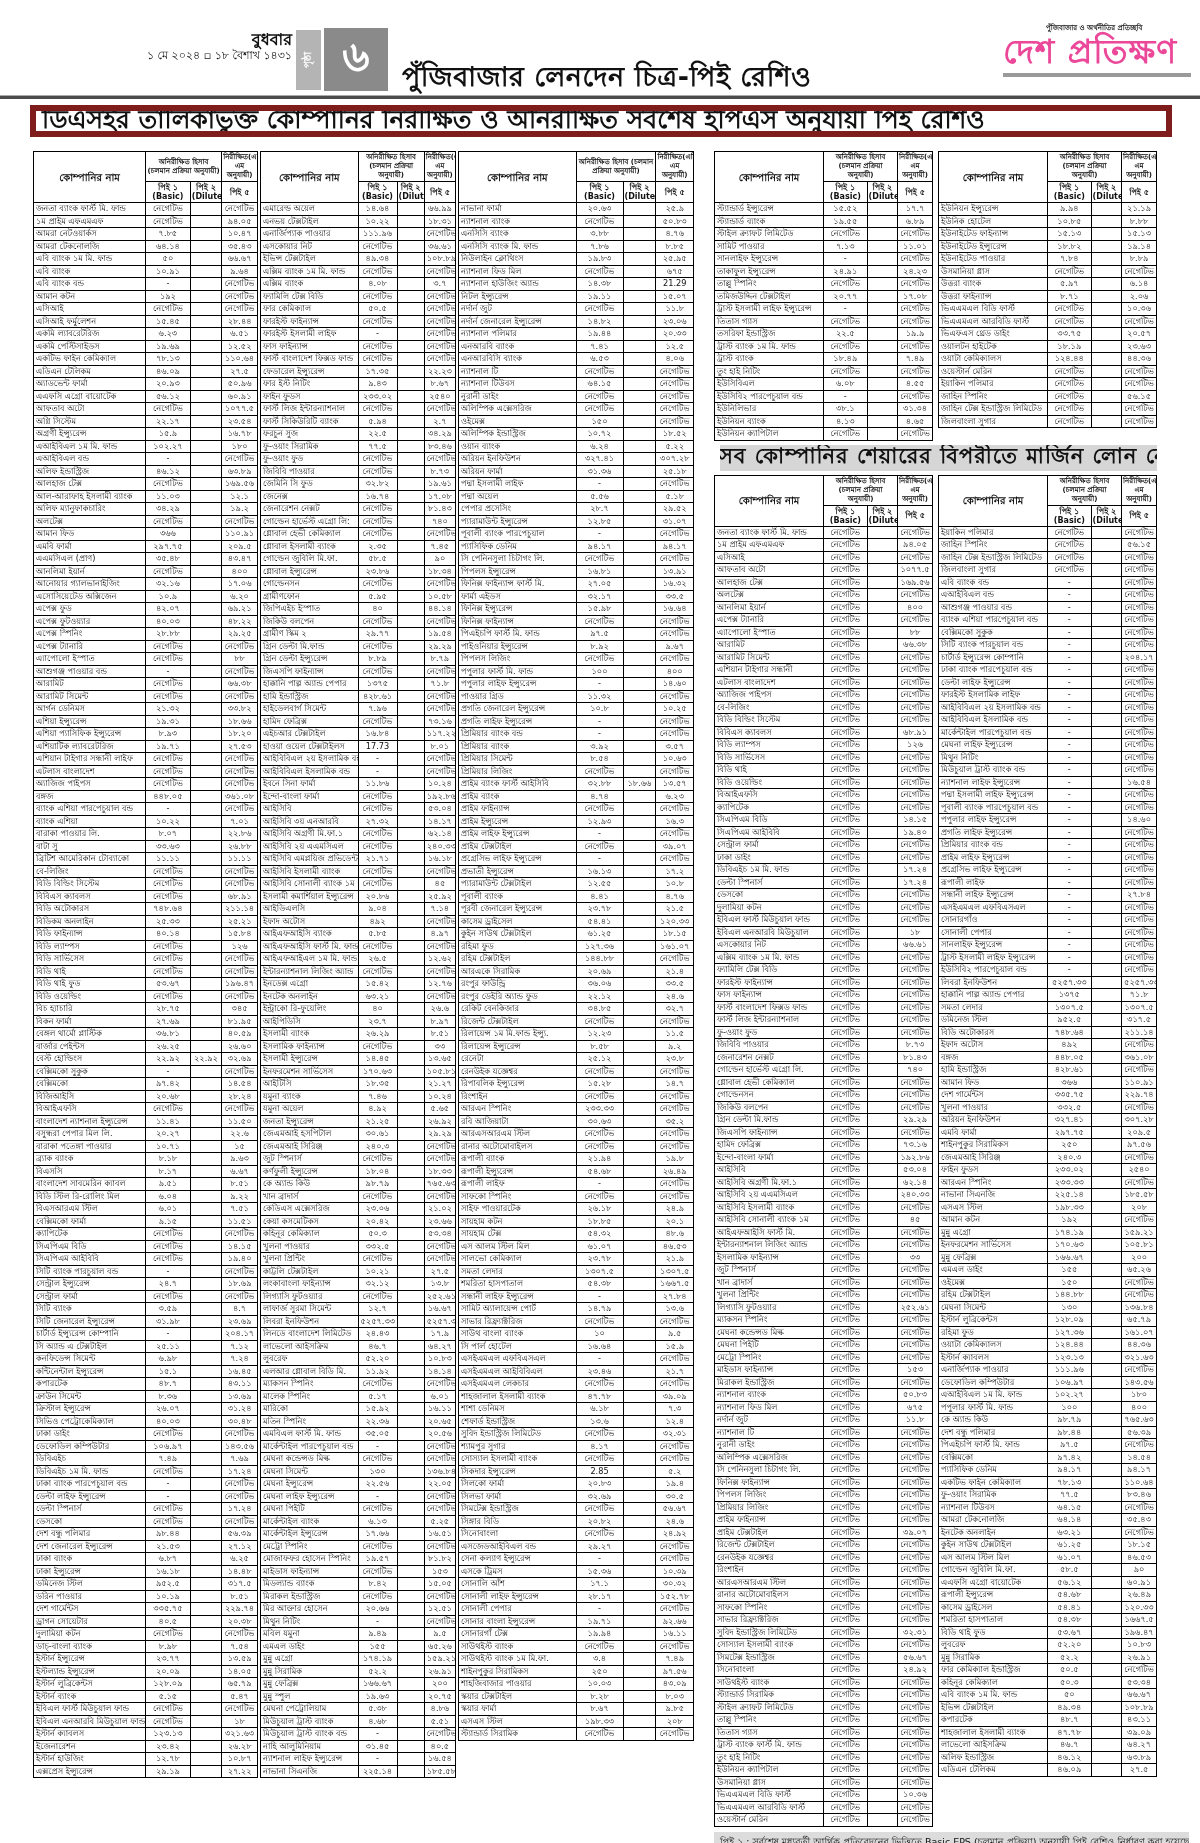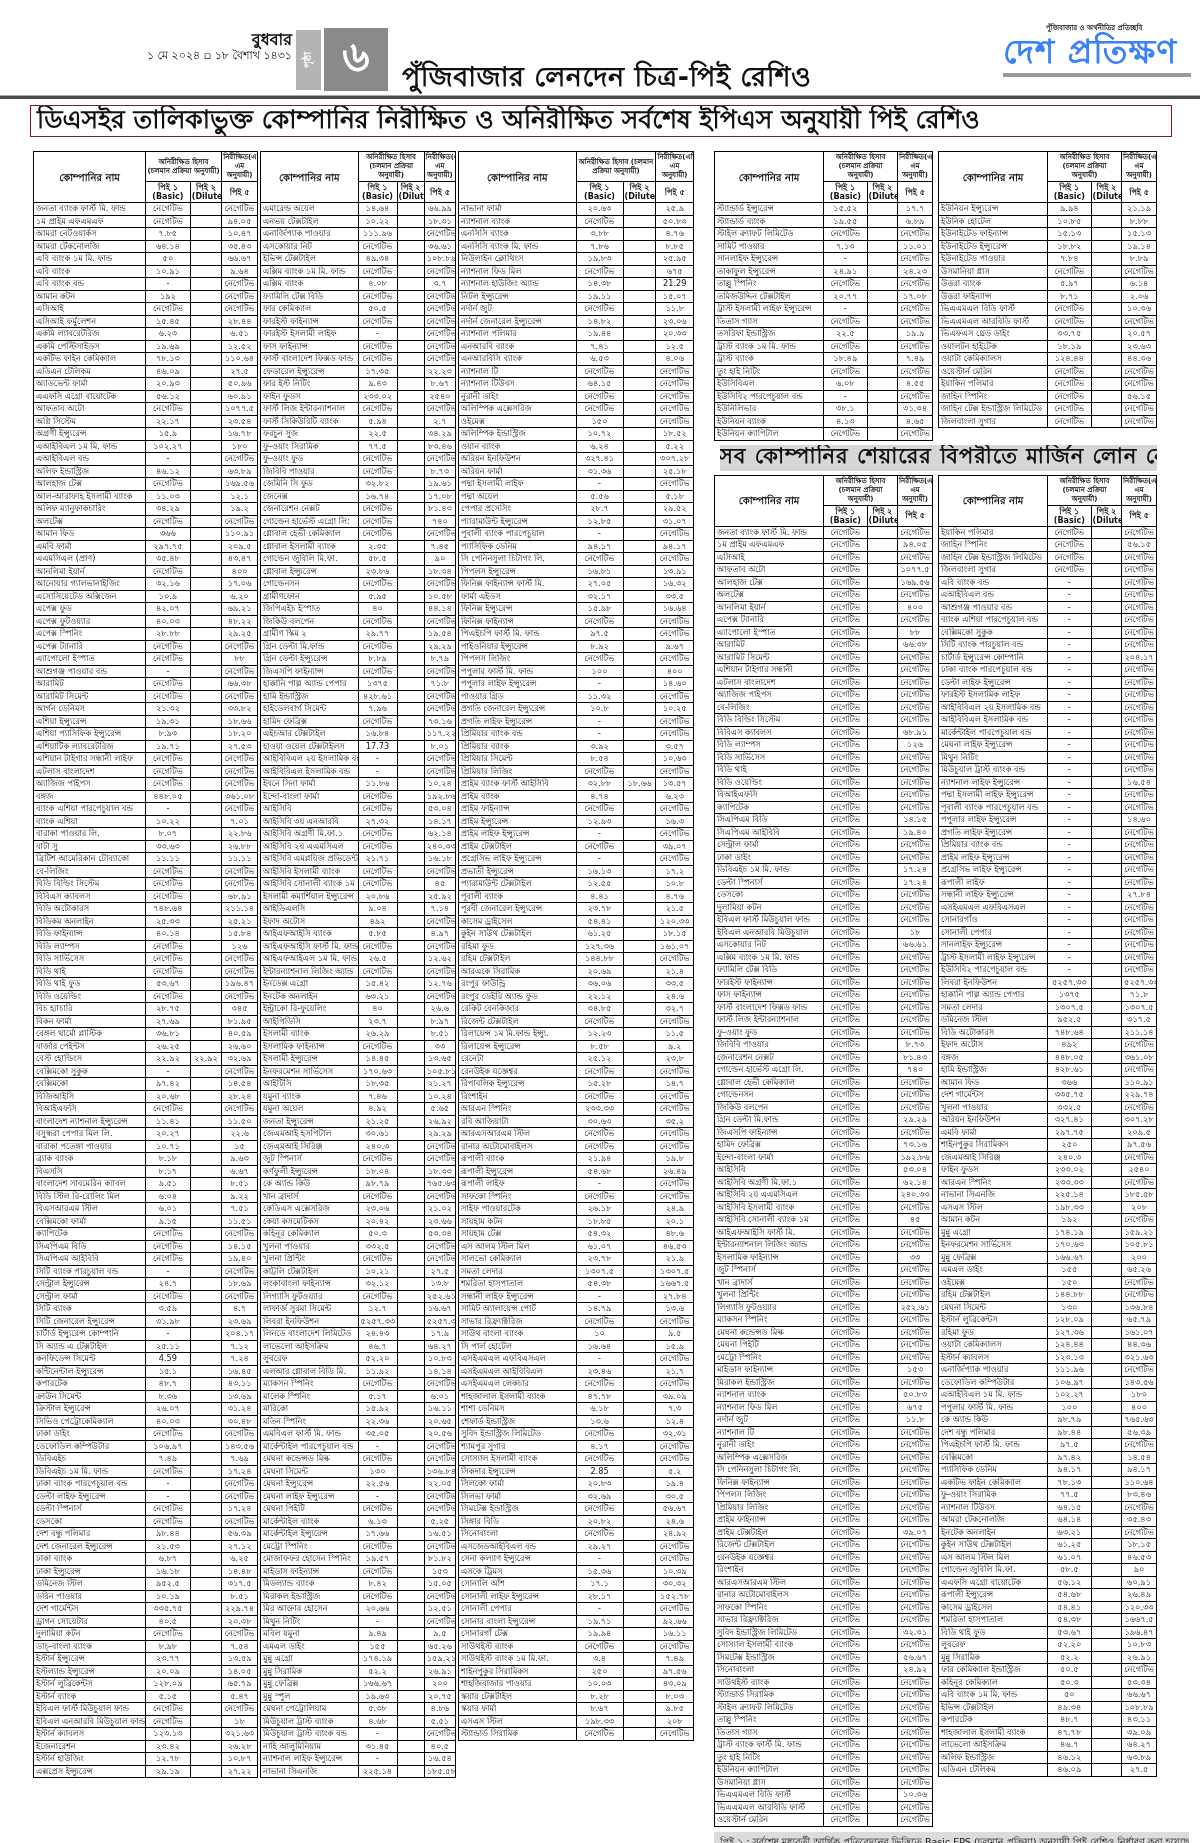--- a/index.html
+++ b/index.html
@@ -19,27 +19,27 @@
     font-size:10px; font-weight:bold; display:flex; align-items:center; justify-content:center;
   }
   .page-num-badge {
     position:absolute; top:28px; left:324px; width:64px; height:63px;
     background:#8a8a8a; color:#fff; font-size:42px; font-weight:bold;
     display:flex; align-items:center; justify-content:center;
   }
   .section-title { position:absolute; top:56px; left:402px; font-size:27px; font-weight:bold; letter-spacing:0.5px; }
   .logo-block { position:absolute; top:24px; left:1003px; width:188px; }
   .logo-tagline { font-size:7px; font-weight:bold; color:#222; line-height:9px;margin-left:43px; }
-  .logo-title { font-size:33px; font-weight:bold; line-height:38px; letter-spacing:1px; color:#3b82f6; }
+  .logo-title { font-size:33px; font-weight:bold; line-height:38px; letter-spacing:1px; color:#ec4899; }
   .logo-underline { height:4px; background:#9a9a9a; margin-top:2px; }
   .head-rule { position:absolute; top:95px; left:0; width:1200px; height:4px; background:#4c4c4c; border-top:1px solid #aaa; }
   
   .headline-box {
     position:absolute; top:105px; left:30px; width:1142px; height:32px;
-    border:1px solid #7f1d1d; background:#fff; display:flex; align-items:center;
+    border:6px solid #7f1d1d; background:#fff; display:flex; align-items:center;
     padding-left:6px; font-size:25px; font-weight:bold; white-space:nowrap; overflow:hidden;
   }
   
   .main { position:absolute; top:151px; left:33px; display:flex; align-items:flex-start; }
   .colg1 { width:225px; margin-right:2px; }
   .colg2 { width:196px; margin-right:2px; }
   .colg3 { width:236px; margin-right:20px; }
   .right-region { width:443px; }
   .upper-pair, .ng-pair { display:flex; justify-content:space-between; }
   .upper-pair > .tblwrap, .ng-pair > .tblwrap { width:219px; }
@@ -653,21 +653,21 @@
             <td class="c-num">২০৪.১৭</td>
           </tr>
           <tr>
             <td class="c-name">সি অ্যান্ড এ টেক্সটাইল</td>
             <td class="c-num">২৫.১১</td>
             <td class="c-num"></td>
             <td class="c-num">৭.১২</td>
           </tr>
           <tr>
             <td class="c-name">কনফিডেন্স সিমেন্ট</td>
-            <td class="c-num">4.59</td>
+            <td class="c-num">৬.৯৮</td>
             <td class="c-num"></td>
             <td class="c-num">৭.২৪</td>
           </tr>
           <tr>
             <td class="c-name">কন্টিনেন্টাল ইন্স্যুরেন্স</td>
             <td class="c-num">১৫.১</td>
             <td class="c-num"></td>
             <td class="c-num">১৬.৪৫</td>
           </tr>
           <tr>

